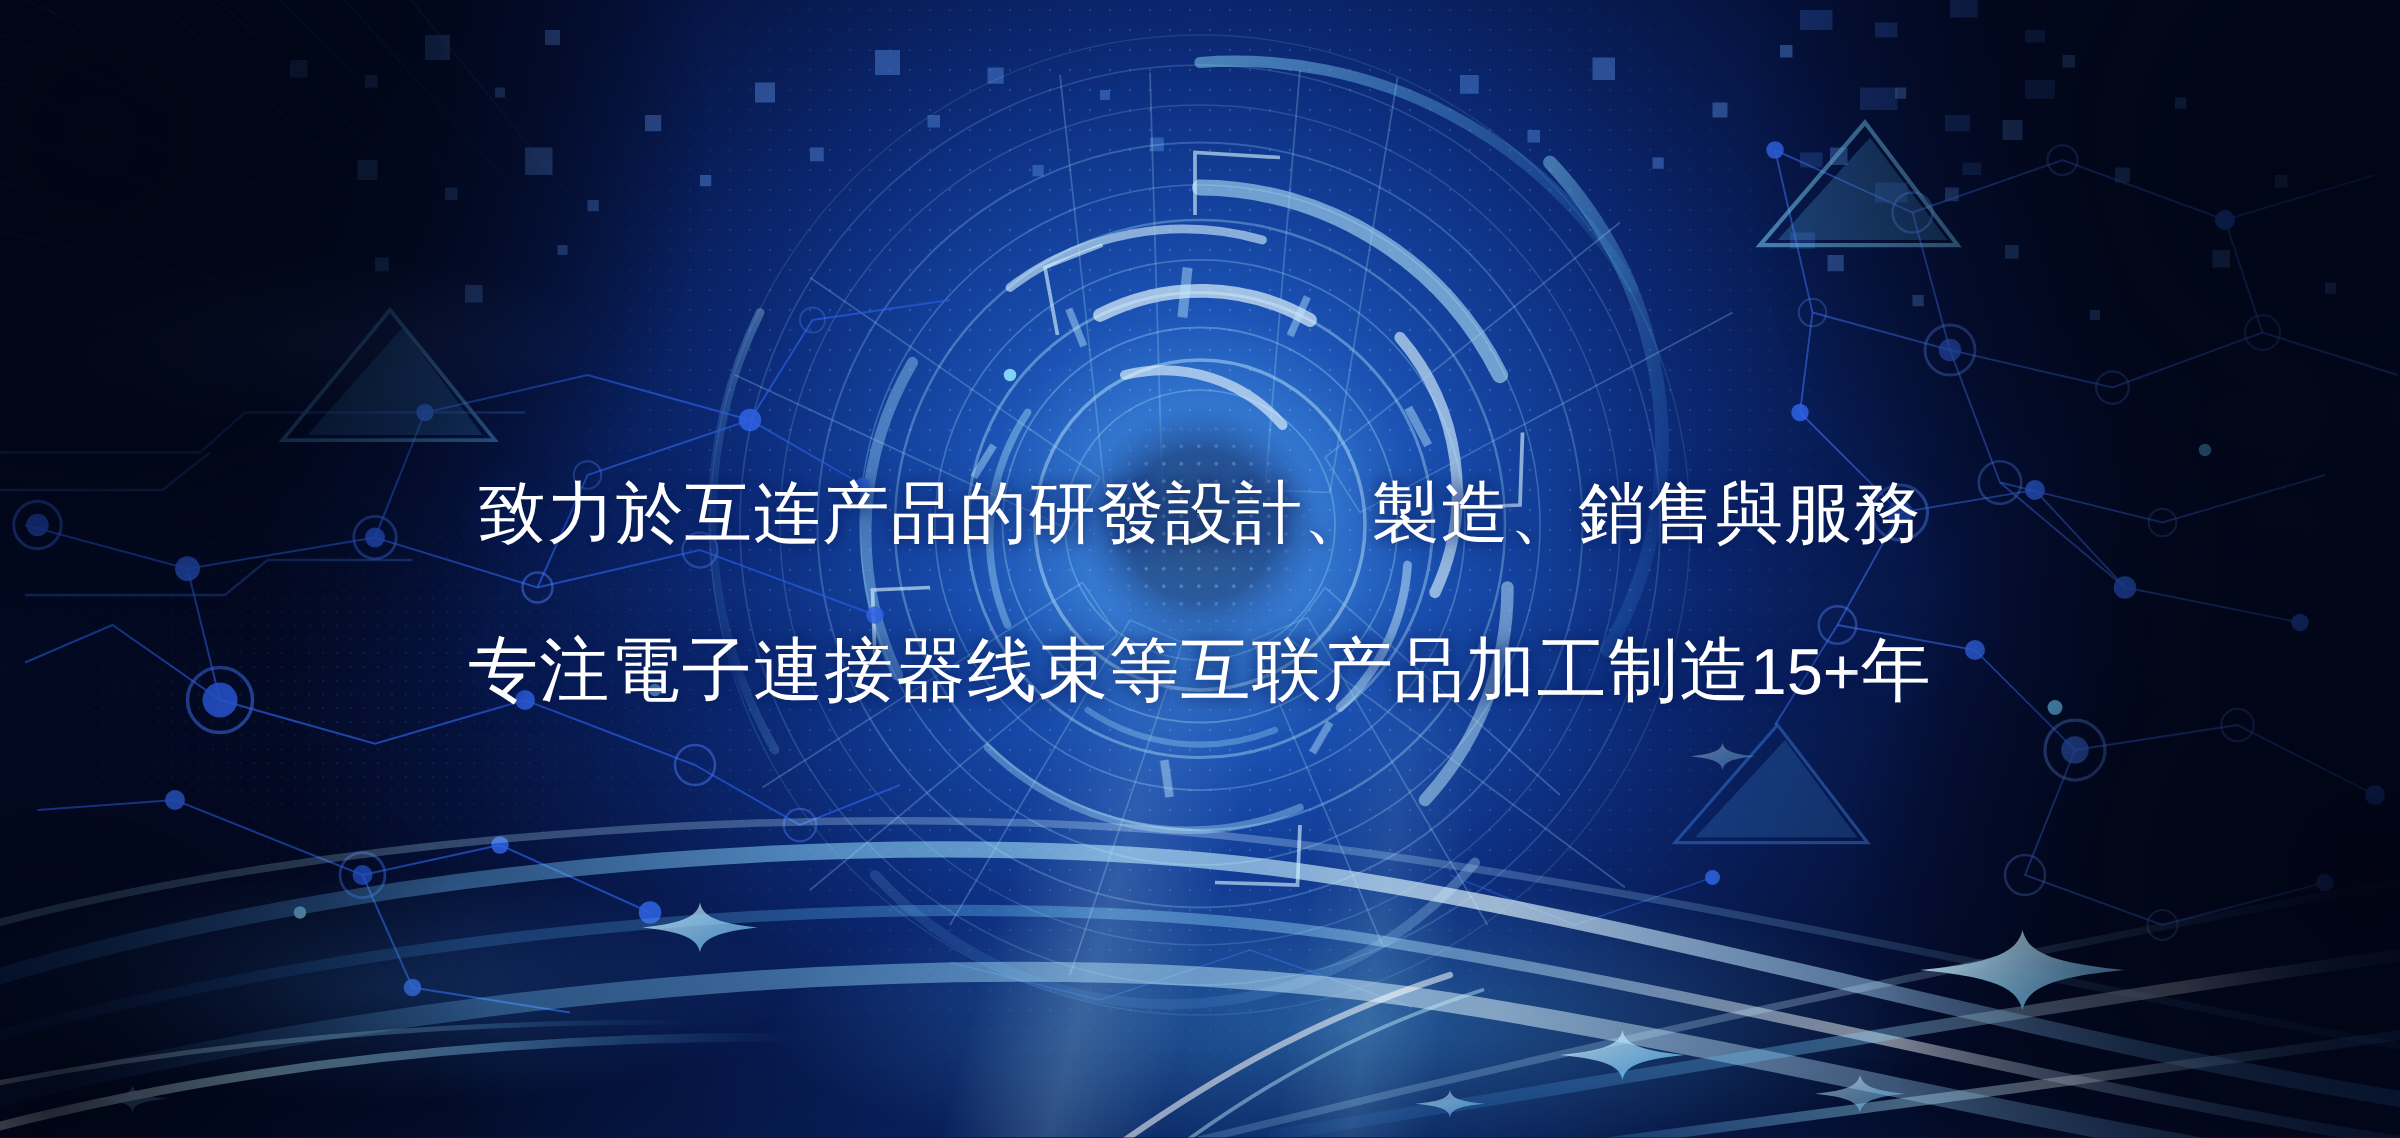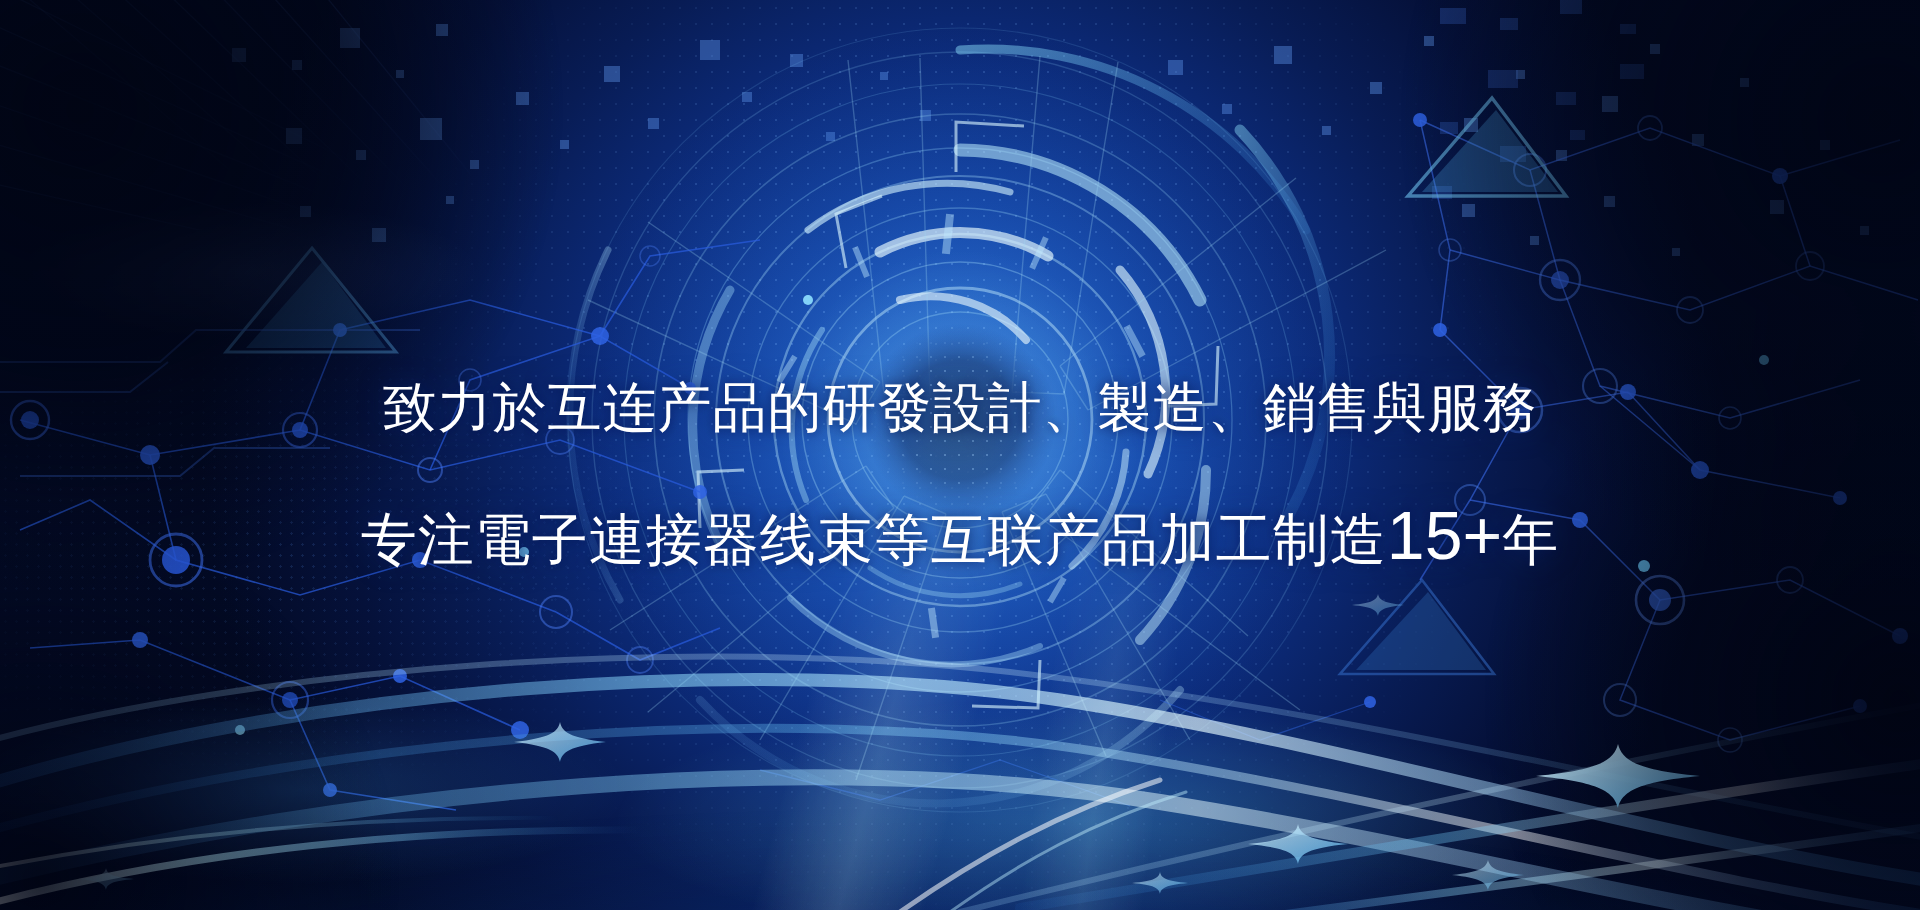--- a/index.html
+++ b/index.html
@@ -70,21 +70,21 @@
   .hl-line{
     color:#ffffff;
     font-family:"Liberation Sans","DejaVu Sans",sans-serif;
     font-weight:400;
     white-space:nowrap;
     letter-spacing:1px;
     text-shadow:0 0 26px rgba(10,40,110,.85), 0 0 10px rgba(0,20,70,.6);
   }
   #hl-1{font-size:54px;line-height:1.1;margin-top:38px;}
   #hl-2{font-size:56px;line-height:1.1;display:flex;align-items:baseline;margin-top:28px;}
-  #hl-2 .big{font-size:68px;letter-spacing:0;line-height:1;}
+  #hl-2 .big{font-size:52px;letter-spacing:0;line-height:1;}
 </style>
 </head>
 <body>
 
 <div id="banner">
 
   <div class="layer" id="bg-base"></div>
 
   <svg class="svglayer" viewBox="0 0 1920 910">
     <defs>

